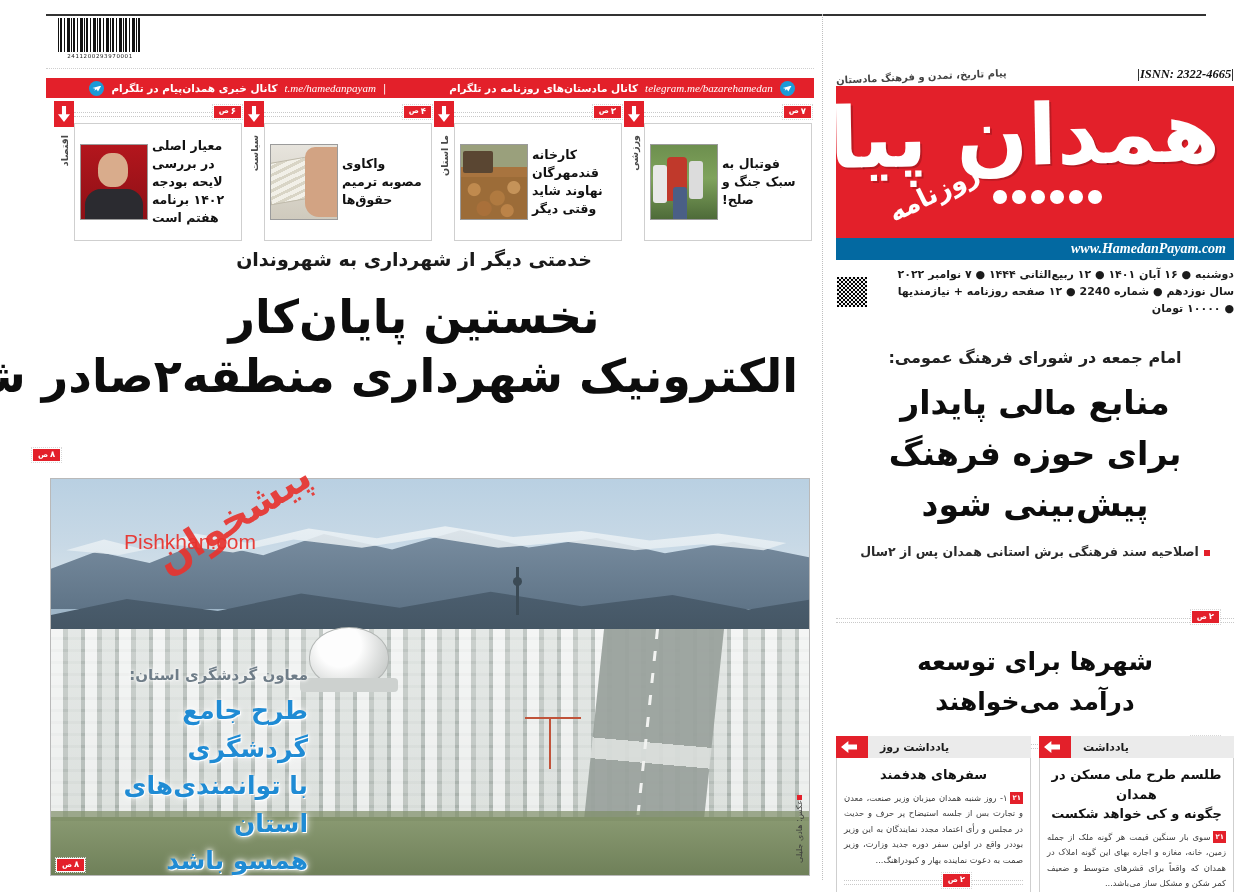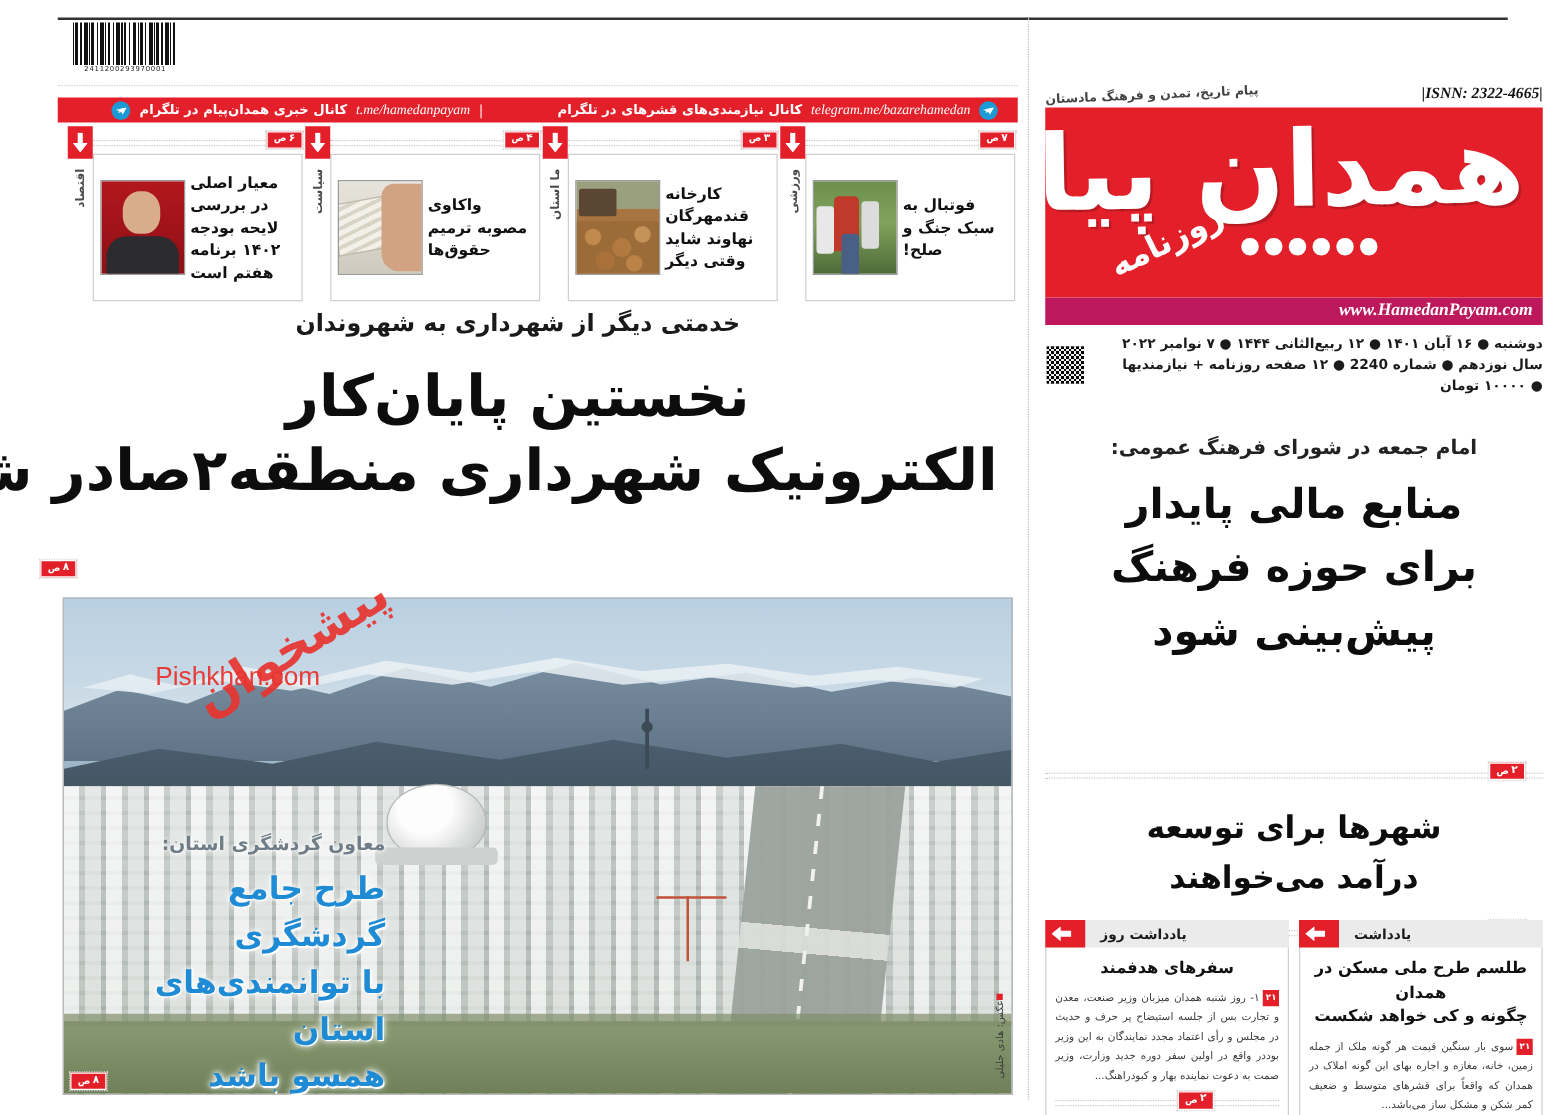--- a/index.html
+++ b/index.html
@@ -142,21 +142,21 @@
   #isnn{font-size:12.5px;font-weight:700;font-style:italic;color:#111;direction:ltr;
      font-family:"Liberation Serif",serif;}
   #motto{font-size:10px;font-weight:700;color:#444;transform:rotate(-2.5deg);}
   #masthead{margin-top:4px;background:#e3202a;height:152px;position:relative;overflow:hidden;}
   #masthead .logo-main{position:absolute;right:14px;top:8px;font-size:84px;font-weight:900;color:#fff;
      line-height:1;letter-spacing:-2px;text-shadow:2px 2px 0 rgba(0,0,0,.18);white-space:nowrap;transform:rotate(-1deg);}
   #masthead .logo-sub{position:absolute;right:252px;top:92px;font-size:26px;font-weight:700;color:#fff;
      transform:rotate(-26deg);white-space:nowrap;}
   #masthead .dots{position:absolute;right:132px;top:104px;display:flex;gap:5px;}
   #masthead .dots i{width:14px;height:14px;background:#fff;border-radius:48% 48% 50% 50%;display:block;}
-  #website{background:#be185d;height:22px;display:flex;align-items:center;padding-right:8px;}
+  #website{background:#0369a1;height:22px;display:flex;align-items:center;padding-right:8px;}
   #website span{font-size:14px;font-weight:700;font-style:italic;color:#fff;direction:ltr;
      font-family:"Liberation Serif",serif;}
   #dateline{display:flex;flex-direction:row-reverse;align-items:center;gap:24px;margin-top:6px;}
   #qr{width:30px;height:30px;flex:none;
      background:
        repeating-linear-gradient(90deg,#111 0 2px,#fff 2px 4px),
        repeating-linear-gradient(0deg,#111 0 2px,#fff 2px 4px);
      background-blend-mode:difference;border:1px solid #fff;}
   #dateline .lines{flex:1;text-align:right;}
   #dateline .dl{font-size:11px;font-weight:700;color:#1b1b1b;line-height:1.55;}
@@ -205,21 +205,21 @@
 
   <div id="barcode-area">
     <div class="barcode-bars"></div>
     <div class="barcode-num">2411200293970001</div>
   </div>
 
   <div id="telegram-bar">
     <div class="tgsec half">
       <span class="tg-ico"></span>
       <span class="tg-lat">telegram.me/bazarehamedan</span>
-      <span class="tg-fa">کانال نیازمندی‌های قشرهای در تلگرام</span>
+      <span class="tg-fa">کانال مادستان‌های روزنامه در تلگرام</span>
     </div>
     <div class="tgsec half">
       <span class="sep">|</span>
       <span class="tg-lat">t.me/hamedanpayam</span>
       <span class="tg-fa">کانال خبری همدان‌پیام در تلگرام</span>
       <span class="tg-ico"></span>
     </div>
   </div>
 
   <div id="teaser-row">
@@ -381,20 +381,23 @@
     </div>
   </div>
 
   <div id="story1">
     <div class="kick">امام جمعه در شورای فرهنگ عمومی:</div>
     <div class="head">
       <div>منابع مالی پایدار</div>
       <div>برای حوزه فرهنگ</div>
       <div>پیش‌بینی شود</div>
     </div>
+    <div class="bullet">
+      <i></i><span>اصلاحیه سند فرهنگی برش استانی همدان پس از ۲سال</span>
+    </div>
   </div>
 
   <div id="story2">
     <div class="rule-badge">
       <span class="dashline"></span>
       <span class="pagebadge">
         <span>۲</span>
         <span class="pg-ar">ص</span>
       </span>
     </div>

